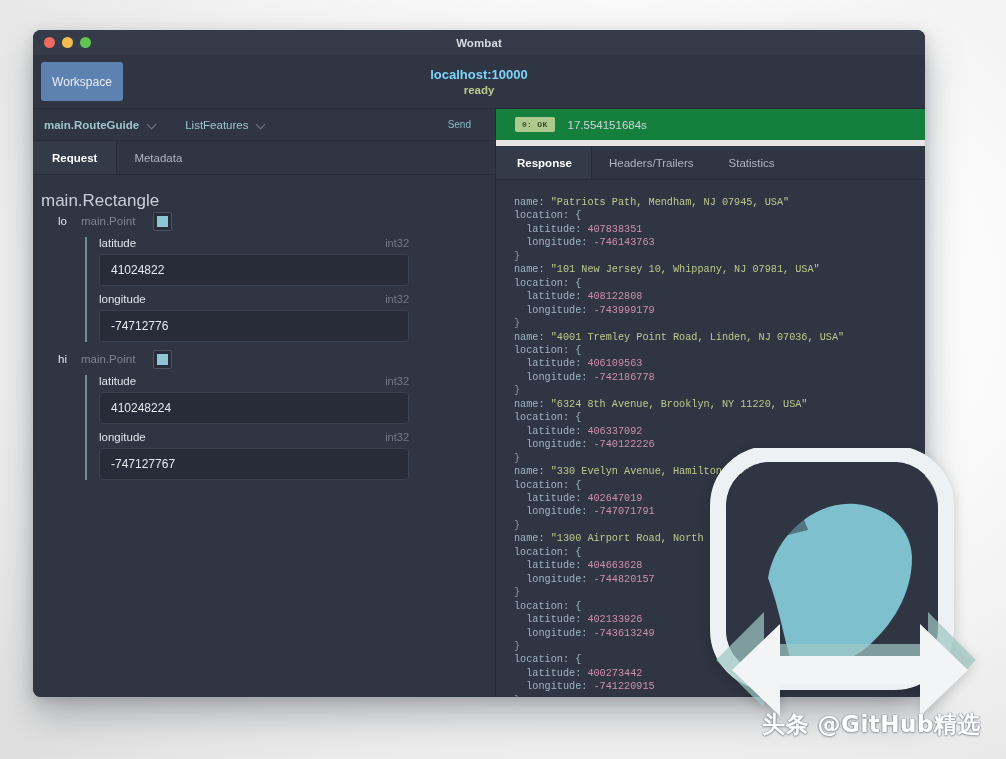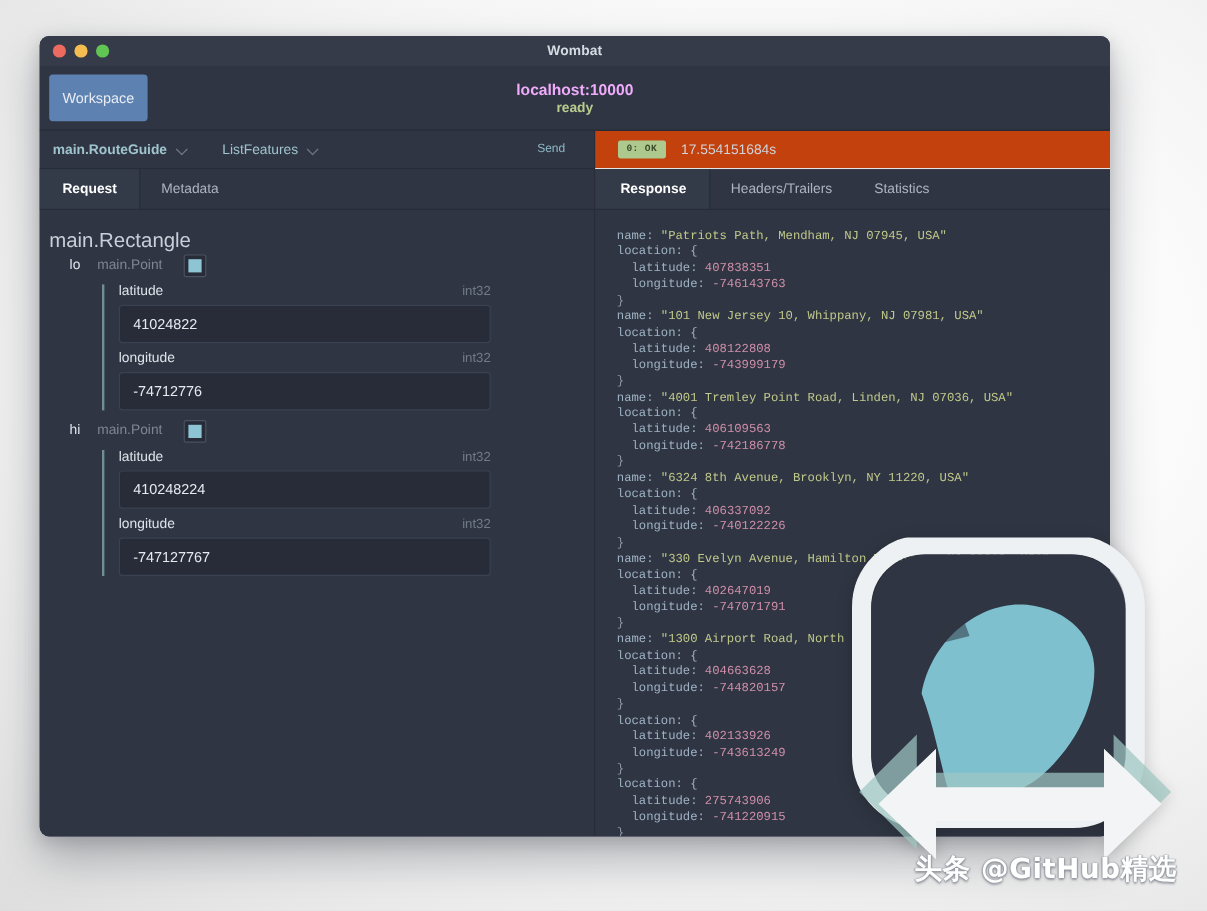--- a/index.html
+++ b/index.html
@@ -62,21 +62,21 @@
     border: none; border-radius: 3px;
     color: #e9edf3; font-size: 12px;
     font-family: "Liberation Sans", sans-serif;
     cursor: pointer;
   }
   #connection-block {
     position: absolute; left: 0; right: 0;
     text-align: center; pointer-events: none;
   }
   #host-text {
-    font-size: 13px; font-weight: bold; color: #f0abfc;
+    font-size: 13px; font-weight: bold; color: #7dd3fc;
     line-height: 16px;
   }
   #ready-text {
     font-size: 11.5px; font-weight: bold; color: #b9cc8d;
     line-height: 14px;
   }
 
   
   #split { flex: 1; display: flex; min-height: 0; }
   #left-pane  { width: 462px; display: flex; flex-direction: column; min-width:0;
@@ -110,22 +110,22 @@
   #send-button {
     margin-left: auto; margin-right: 18px;
     background: none; border: none; cursor: pointer;
     color: #8fbac8; font-size: 10px;
     font-family: "Liberation Sans", sans-serif;
   }
 
   
   #status-row {
     height: 31px; display: flex; align-items: center;
-    border-bottom: 1px solid #e5e5e5;
-    background: #c2410c;
+    border-bottom: 6px solid #e5e5e5;
+    background: #15803d;
     flex: none;
   }
   #status-badge {
     margin-left: 19px;
     background: #aec98e; color: #3b4a2a;
     font-size: 8px; font-weight: bold;
     letter-spacing: 0.3px;
     padding: 3px 7px; border-radius: 2px;
     font-family: "Liberation Mono", monospace;
   }
@@ -399,21 +399,21 @@
 <span class="k">name:</span> <span class="str">"1300 Airport Road, North Br</span>
 <span class="k">location: {</span>
   <span class="k">latitude:</span> <span class="num">404663628</span>
   <span class="k">longitude:</span> <span class="num">-744820157</span>
 <span class="br">}</span>
 <span class="k">location: {</span>
   <span class="k">latitude:</span> <span class="num">402133926</span>
   <span class="k">longitude:</span> <span class="num">-743613249</span>
 <span class="br">}</span>
 <span class="k">location: {</span>
-  <span class="k">latitude:</span> <span class="num">275743906</span>
+  <span class="k">latitude:</span> <span class="num">400273442</span>
   <span class="k">longitude:</span> <span class="num">-741220915</span>
 <span class="br">}</span>
  
 
    
    
 
 </pre>
       </div>
     </div>

